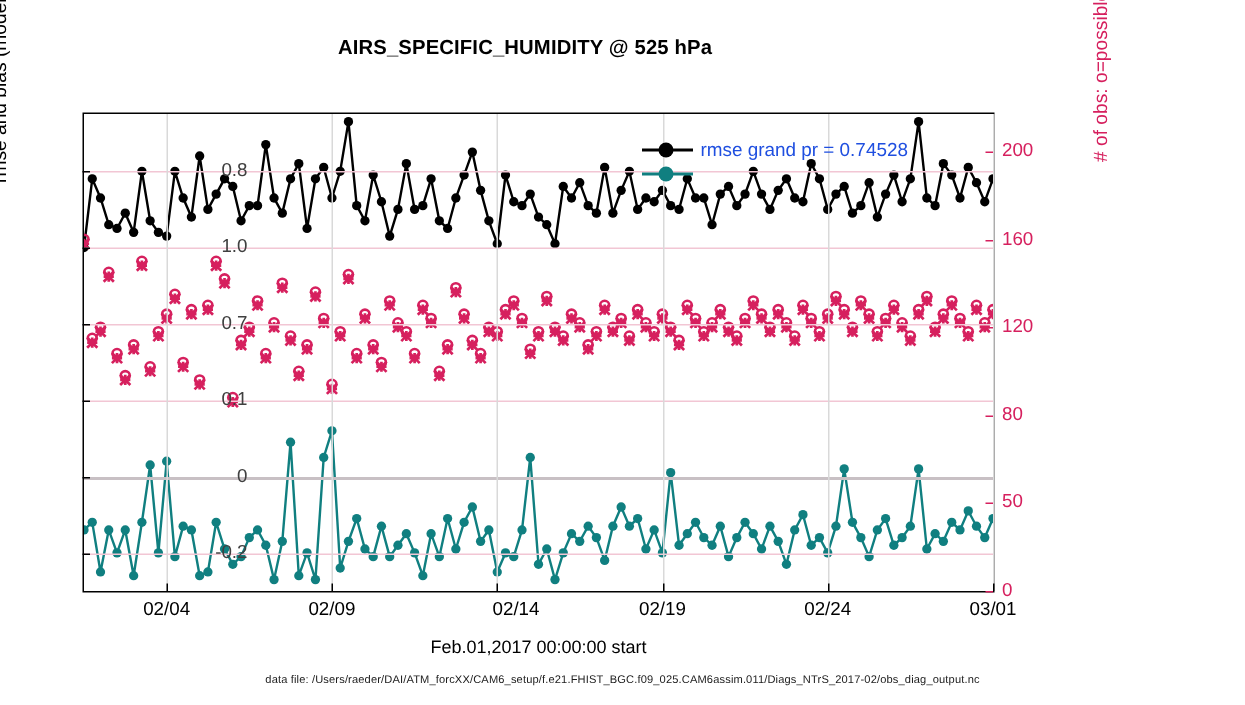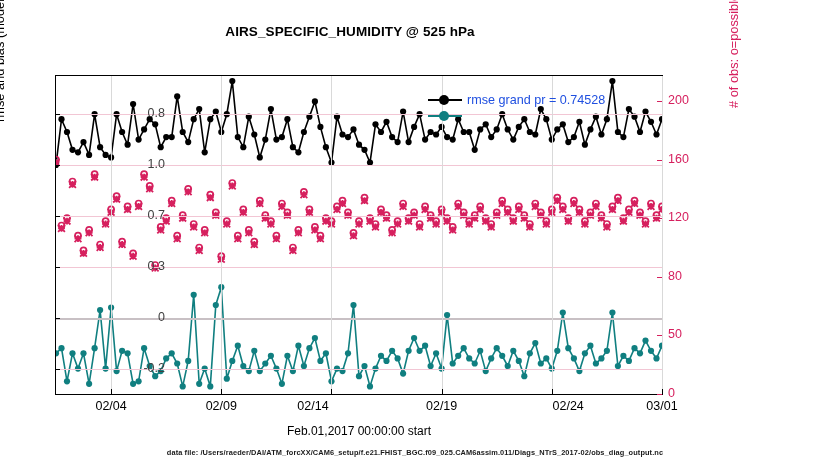--- a/index.html
+++ b/index.html
@@ -43,21 +43,21 @@
   
   #legend{position:absolute;left:428px;top:92px;}
   .legend-row{display:flex;align-items:center;height:16px;}
   .legend-sample{width:34px;height:2px;position:relative;margin-right:5px;}
   .legend-sample .dot{position:absolute;left:11px;top:-4px;width:10px;height:10px;
                       border-radius:50%;}
   .legend-text{font-size:12.6px;color:#1f4fe0;white-space:nowrap;}
 
   
   #footer{position:absolute;left:0;top:448px;width:830px;text-align:center;
-          font-size:7.4px;color:#1a1a1a;letter-spacing:.1px;font-weight:bold;}
+          font-size:7.4px;color:#1a1a1a;letter-spacing:.1px;}
 
   svg{display:block;}
 </style>
 </head>
 <body>
 
 <div id="figure">
 
   <div class="title-block">
     <div class="title-line">AIRS_SPECIFIC_HUMIDITY @ 525 hPa</div>
@@ -536,21 +536,21 @@
       </svg>
   </div>
 
   <div id="ticks-left">
       <div class="ytick-left" style="top: 114.16px;">0.8</div>
       <div class="tickmark-left" style="top: 114.16px; left: 55px; position: absolute;"></div>
       <div class="ytick-left" style="top: 165.04px;">1.0</div>
       <div class="tickmark-left" style="top: 165.04px; left: 55px; position: absolute;"></div>
       <div class="ytick-left" style="top: 215.92px;">0.7</div>
       <div class="tickmark-left" style="top: 215.92px; left: 55px; position: absolute;"></div>
-      <div class="ytick-left" style="top: 266.8px;">0.3</div>
+      <div class="ytick-left" style="top: 266.8px;">0.1</div>
       <div class="tickmark-left" style="top: 266.8px; left: 55px; position: absolute;"></div>
       <div class="ytick-left" style="top: 317.68px;">0</div>
       <div class="tickmark-left" style="top: 317.68px; left: 55px; position: absolute;"></div>
       <div class="ytick-left" style="top: 368.56px;">-0.2</div>
       <div class="tickmark-left" style="top: 368.56px; left: 55px; position: absolute;"></div>
     </div>
   <div id="ticks-right">
       <div class="ytick-right" style="top: 100.912px;">200</div>
       <div style="position: absolute; width: 5px; height: 1px; background: rgb(214, 32, 94); left: 657px; top: 100.912px;"></div>
       <div class="ytick-right" style="top: 159.53px;">160</div>
@@ -562,25 +562,25 @@
       <div class="ytick-right" style="top: 335.382px;">50</div>
       <div style="position: absolute; width: 5px; height: 1px; background: rgb(214, 32, 94); left: 657px; top: 335.382px;"></div>
       <div class="ytick-right" style="top: 394px;">0</div>
       <div style="position: absolute; width: 5px; height: 1px; background: rgb(214, 32, 94); left: 657px; top: 394px;"></div>
     </div>
   <div id="ticks-x">
       <div class="xtick" style="left: 111.091px;">02/04</div>
       <div style="position: absolute; width: 1px; height: 5px; background: rgb(0, 0, 0); left: 111.091px; top: 389px;"></div>
       <div class="xtick" style="left: 221.273px;">02/09</div>
       <div style="position: absolute; width: 1px; height: 5px; background: rgb(0, 0, 0); left: 221.273px; top: 389px;"></div>
-      <div class="xtick" style="left: 313px;">02/14</div>
+      <div class="xtick" style="left: 344px;">02/14</div>
       <div style="position: absolute; width: 1px; height: 5px; background: rgb(0, 0, 0); left: 331.455px; top: 389px;"></div>
       <div class="xtick" style="left: 441.636px;">02/19</div>
       <div style="position: absolute; width: 1px; height: 5px; background: rgb(0, 0, 0); left: 441.636px; top: 389px;"></div>
-      <div class="xtick" style="left: 551.818px; text-align: right;">02/24</div>
+      <div class="xtick" style="left: 551.818px;">02/24</div>
       <div style="position: absolute; width: 1px; height: 5px; background: rgb(0, 0, 0); left: 551.818px; top: 389px;"></div>
       <div class="xtick" style="left: 662px;">03/01</div>
       <div style="position: absolute; width: 1px; height: 5px; background: rgb(0, 0, 0); left: 662px; top: 389px;"></div>
     </div>
 
   <div id="ylabel-left">rmse and bias (model - observation)</div>
   <div id="ylabel-right"># of obs: o=possible; x=evaluated</div>
   <div id="xlabel">Feb.01,2017 00:00:00 start</div>
 
   <div id="legend">

